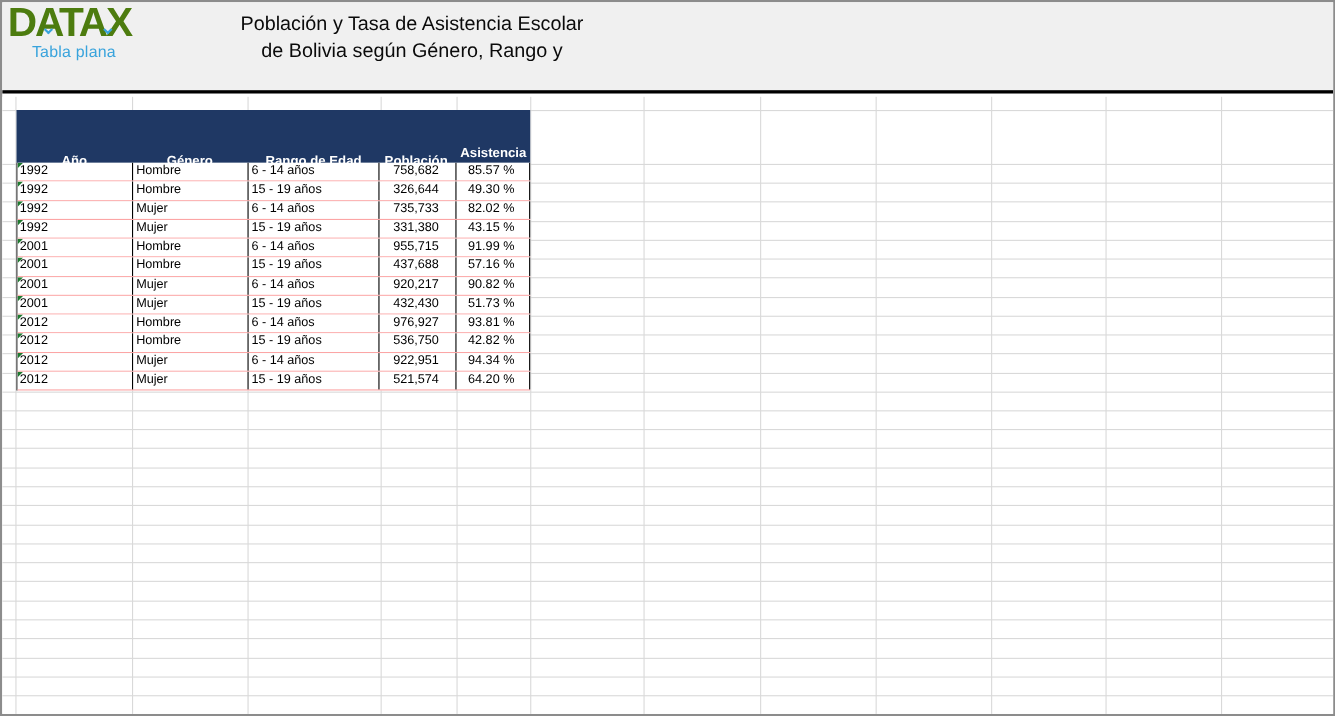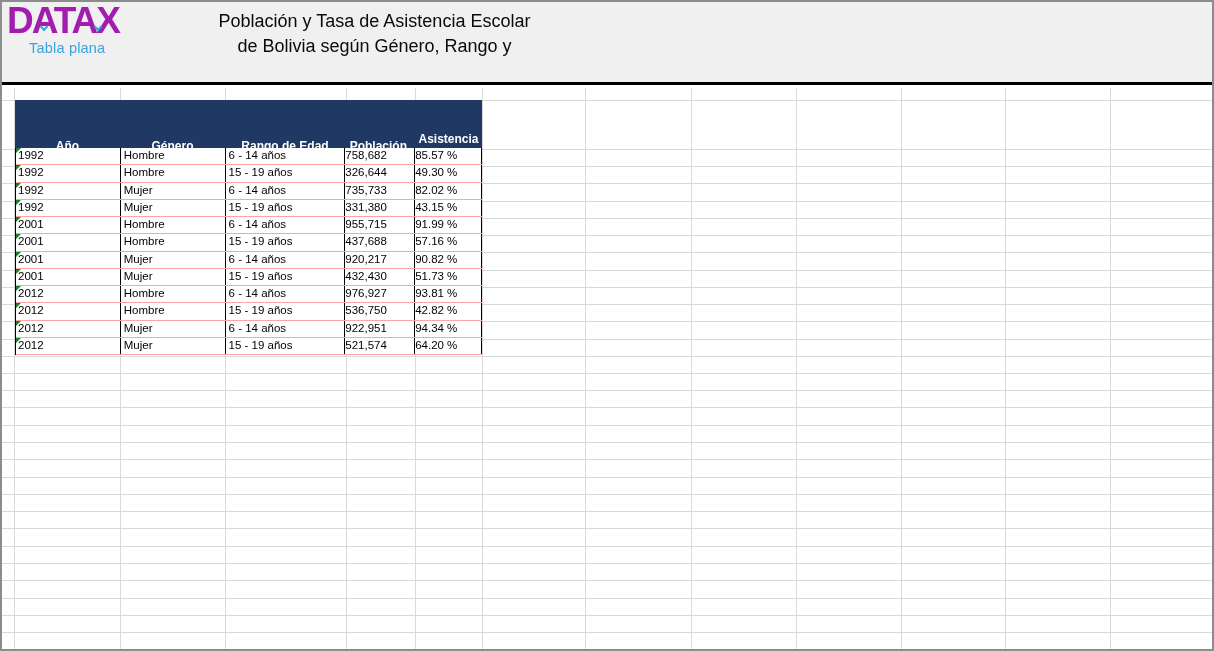--- a/index.html
+++ b/index.html
@@ -10,21 +10,21 @@
     background:#ffffff; border:2px solid #8c8c8c; overflow:hidden;
   }
 
   
   .banner {
     position:absolute; left:0; top:0; width:1210px; height:83px;
     background:#F0F0F0; border-bottom:3px solid #000;
   }
   .logo { position:absolute; left:5px; top:0px; height:40px; }
   .logo-text {
-    font-size:37px; font-weight:bold; color:#a21caf;
+    font-size:37px; font-weight:bold; color:#4d7c0f;
     letter-spacing:-2px; line-height:38px;
   }
   .logo-accent {
     position:absolute; width:6px; height:6px;
     border-right:2px solid #38A3DC; border-bottom:2px solid #38A3DC;
     transform:rotate(45deg); top:22px;
   }
   .logo-accent.a1 { left:34px; }
   .logo-accent.a2 { left:88px; }
   .tagline {
@@ -54,21 +54,21 @@
   .tbody { border-left:1px solid #000; }
   .trow { display:flex; height:17.25px; border-bottom:1px solid #fca5a5; background:#fff; }
   .td {
     border-right:1px solid #000; font-size:11.5px; color:#000;
     line-height:15.5px; white-space:nowrap; overflow:hidden;
   }
   .c1 { width:105px; } .c2 { width:105px; } .c3 { width:120px; }
   .c4 { width:70px; }  .c5 { width:67px; }
   .td.c1 { position:relative; padding-left:2px; }
   .td.c2, .td.c3 { padding-left:3px; }
-  .td.c4, .td.c5 { text-align:left; padding-right:3px; }
+  .td.c4, .td.c5 { text-align:center; padding-right:3px; }
   .tri {
     position:absolute; top:0; left:0; width:0; height:0;
     border-top:5px solid #1E7A2E; border-right:5px solid transparent;
   }
 </style>
 </head>
 <body>
 
 <div class="screen">
 

